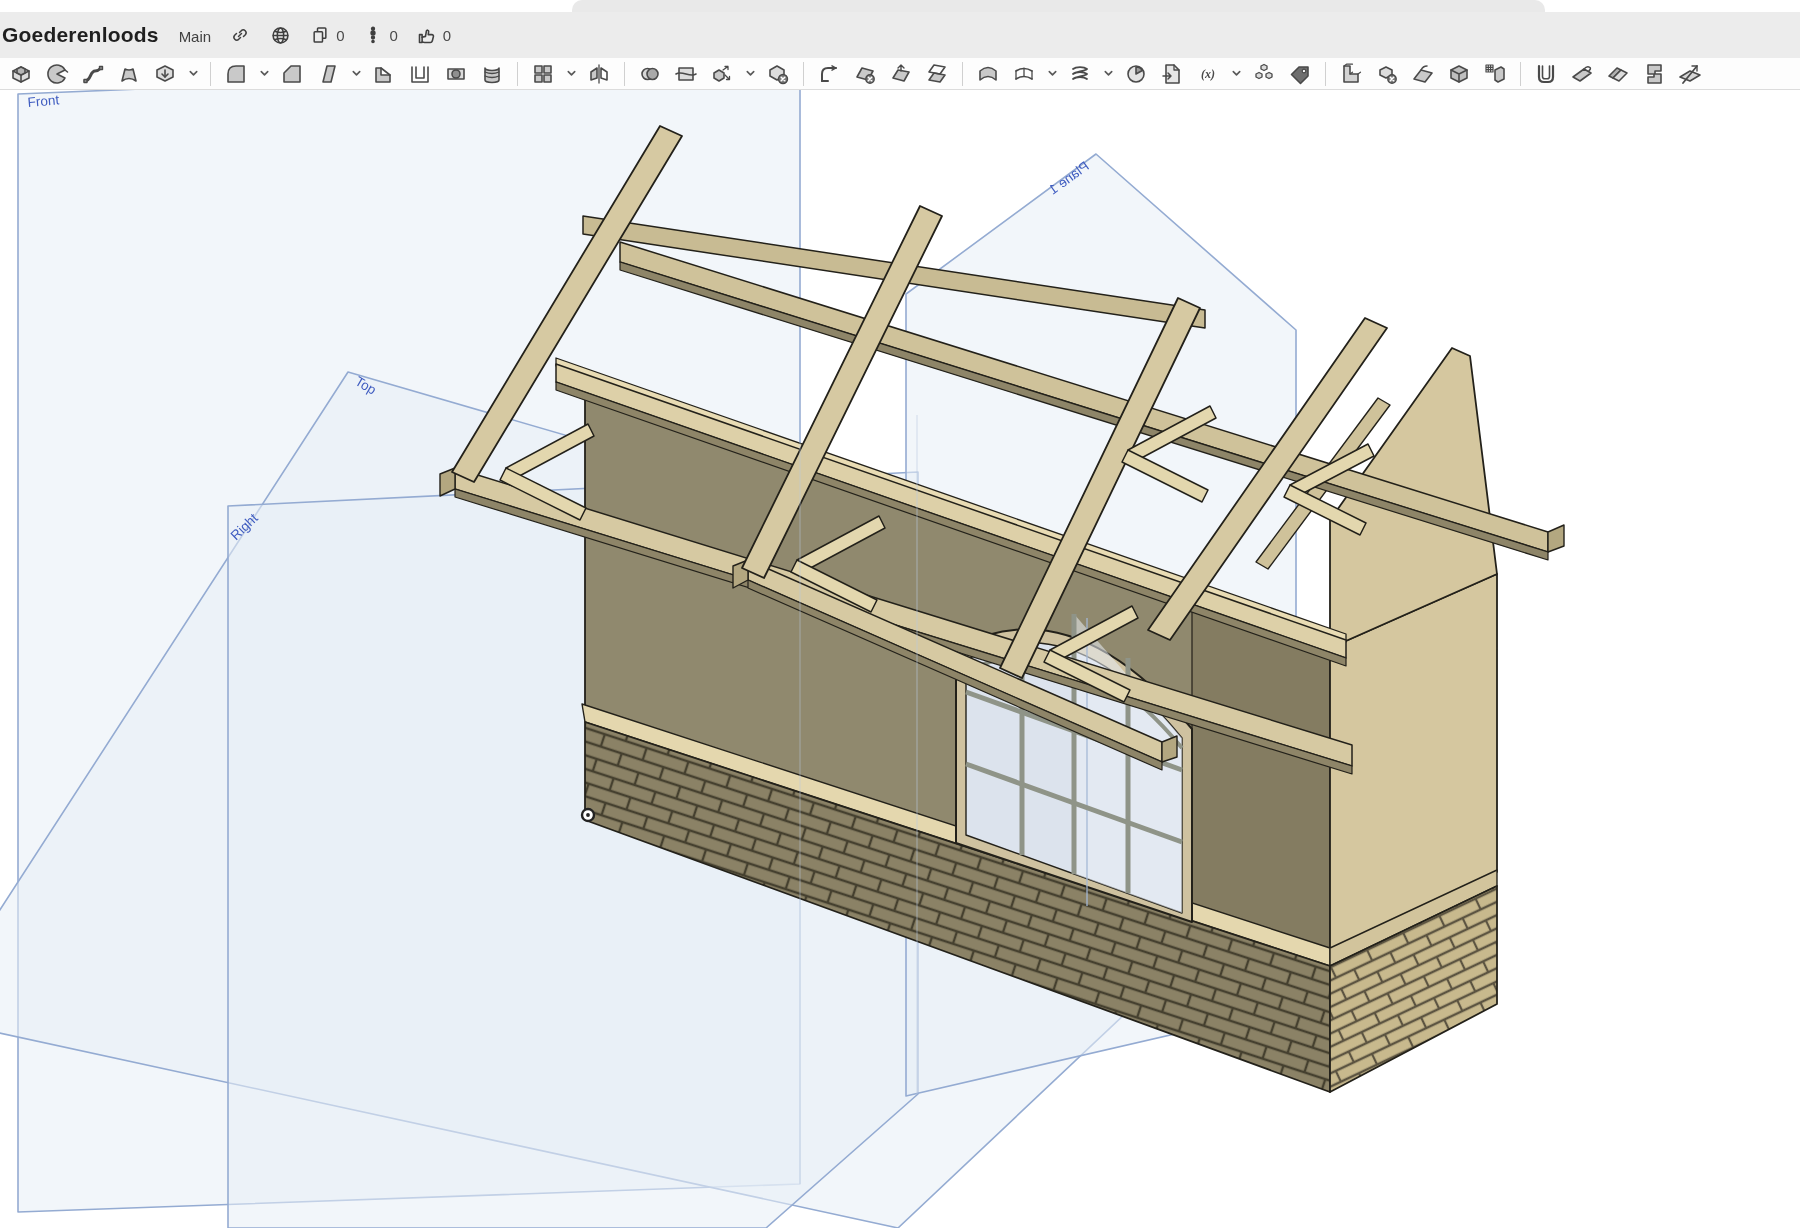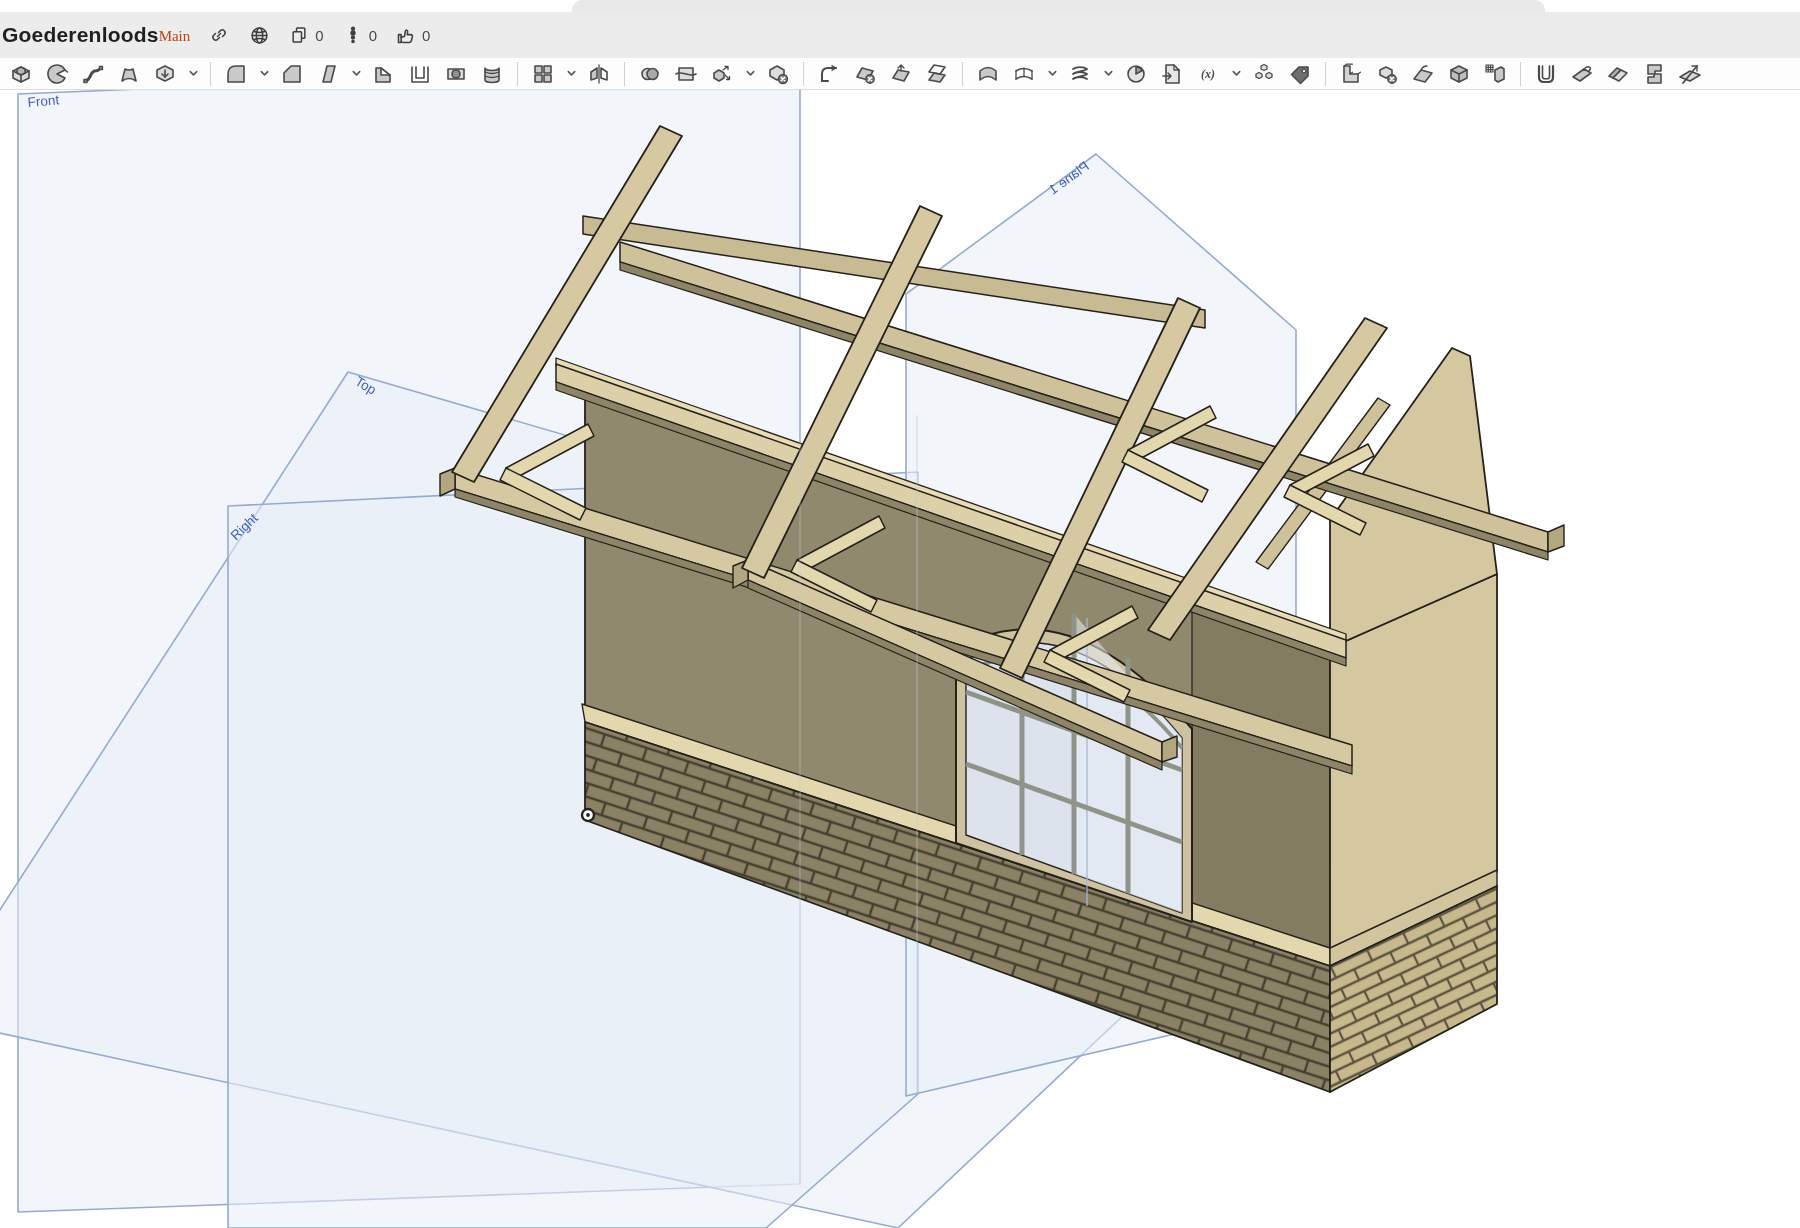--- a/index.html
+++ b/index.html
@@ -5,21 +5,21 @@
   html,body{margin:0;padding:0;width:1800px;height:1228px;overflow:hidden;
     font-family:"Liberation Sans",sans-serif;background:#fff;}
   
   #chrome-strip{position:absolute;left:0;top:0;width:1800px;height:12px;background:#fff;}
   #chrome-strip .gray-gap{position:absolute;left:572px;top:0;width:973px;height:12px;
     background:#e9e9e9;border-radius:10px 10px 0 0;}
   
   #doc-header{position:absolute;left:0;top:12px;width:1800px;height:46px;background:#ececec;
     display:flex;align-items:center;}
   #doc-title{font-size:21px;font-weight:bold;color:#1f1f1f;margin-left:2px;letter-spacing:.2px;}
-  #workspace-name{font-size:15px;color:#c2410c;margin-left:0;margin-top:3px;font-family:Liberation Serif, serif;}
+  #workspace-name{font-size:15px;color:#404040;margin-left:20px;margin-top:3px;}
   .hdr-ic{width:22px;height:22px;margin-left:18px;display:flex;align-items:center;justify-content:center;cursor:pointer;}
   .hdr-ic svg{stroke:#3f3f3f;fill:none;stroke-width:1.8;stroke-linecap:round;stroke-linejoin:round;}
   .hdr-count{font-size:15px;color:#4a4a4a;margin-left:5px;}
   
   #feature-toolbar{position:absolute;left:0;top:58px;width:1800px;height:32px;background:#fdfdfd;
     border-bottom:1px solid #dcdcdc;display:flex;align-items:center;padding-left:6px;box-sizing:border-box;}
   .tool{width:30px;height:28px;display:flex;align-items:center;justify-content:center;border-radius:3px;cursor:pointer;flex:0 0 auto;margin-right:6px;}
   .tool svg{stroke:#4a4a4a;fill:none;stroke-width:1.6;stroke-linecap:round;stroke-linejoin:round;}
   .tool-caret{width:14px;height:28px;display:flex;align-items:center;justify-content:center;cursor:pointer;margin-right:6px;flex:0 0 auto;}
   .tool-caret svg{stroke:#5a5a5a;fill:none;stroke-width:1.8;stroke-linecap:round;stroke-linejoin:round;}

